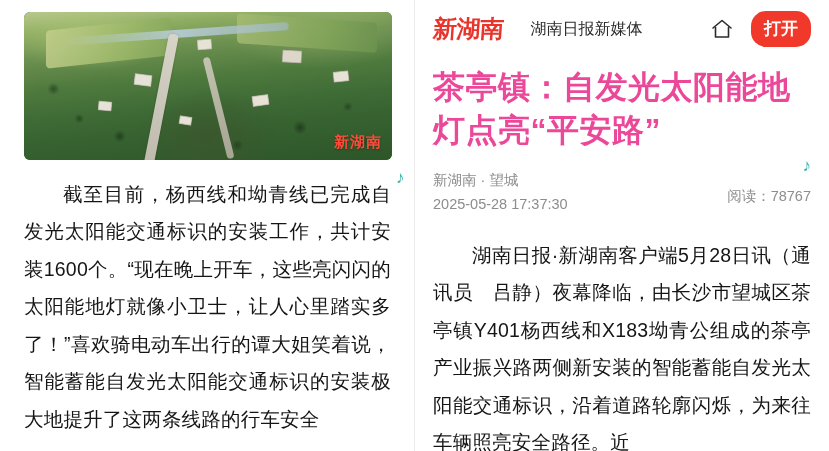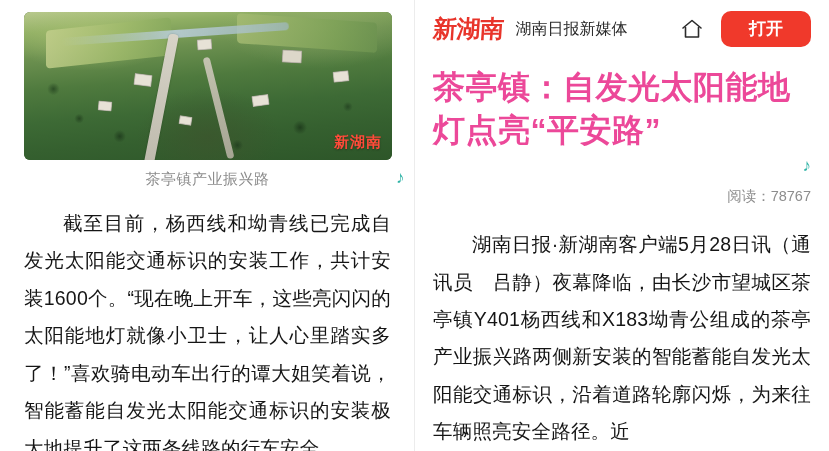--- a/index.html
+++ b/index.html
@@ -195,42 +195,42 @@
   .brand-logo {
     font-size: 24px;
     font-weight: 700;
     color: #e8342a;
     font-family: "DejaVu Sans", sans-serif;
     letter-spacing: -0.5px;
     white-space: nowrap;
     transform: skewX(-4deg);
   }
   .brand-sub {
-    margin-left: 12px;
+    margin-left: 27px;
     font-size: 16px;
     color: #2b2b2b;
     white-space: nowrap;
   }
   .top-spacer { flex: 1; }
   .home-icon {
     width: 30px;
     height: 30px;
     margin-right: 14px;
     display: flex;
     align-items: center;
     justify-content: center;
   }
   .open-btn {
     background: #f0392b;
     color: #ffffff;
     font-size: 17px;
     font-weight: 700;
     border: none;
-    border-radius: 10px;
-    padding: 8px 28px;
+    border-radius: 15px;
+    padding: 8px 13px;
     cursor: pointer;
     line-height: 1.2;
     font-family: "Liberation Sans", sans-serif;
   }
   .article-title {
     margin: 8px 18px 0 18px;
     font-size: 32px;
     line-height: 1.33;
     font-weight: 700;
     color: #ec4899;
@@ -289,21 +289,20 @@
         <div class="hero-house h2"></div>
         <div class="hero-house h3"></div>
         <div class="hero-house h4"></div>
         <div class="hero-house h5"></div>
         <div class="hero-house h6"></div>
         <div class="hero-house h7"></div>
       </div>
       <div class="hero-watermark">新湖南</div>
     </div>
 
-    <div class="hero-caption">茶亭镇产业振兴路</div>
 
     <div class="music-note-left">♪</div>
 
     <div class="left-body">截至目前，杨西线和坳青线已完成自发光太阳能交通标识的安装工作，共计安装1600个。“现在晚上开车，这些亮闪闪的太阳能地灯就像小卫士，让人心里踏实多了！”喜欢骑电动车出行的谭大姐笑着说，智能蓄能自发光太阳能交通标识的安装极大地提升了这两条线路的行车安全</div>
   </div>
 
   <div class="col-divider"></div>
 
   <div class="right-col">
 
@@ -316,20 +315,24 @@
           <path d="M4 12 L13 4.5 L22 12" fill="none" stroke="#2b2b2b" stroke-width="1.6" stroke-linecap="round" stroke-linejoin="round"></path>
           <path d="M6.5 11.5 L6.5 21 L19.5 21 L19.5 11.5" fill="none" stroke="#2b2b2b" stroke-width="1.6" stroke-linecap="round" stroke-linejoin="round"></path>
         </svg>
       </div>
       <button class="open-btn">打开</button>
     </div>
 
     <div class="article-title">茶亭镇：自发光太阳能地灯点亮“平安路”</div>
 
     <div class="meta-row">
+      <div class="meta-left">
+        <div>新湖南 · 望城</div>
+        <div>2025-05-28 17:37:30</div>
+      </div>
       <div class="meta-right">阅读：78767</div>
     </div>
 
     <div class="music-note-right">♪</div>
 
     <div class="right-body">湖南日报·新湖南客户端5月28日讯（通讯员　吕静）夜幕降临，由长沙市望城区茶亭镇Y401杨西线和X183坳青公组成的茶亭产业振兴路两侧新安装的智能蓄能自发光太阳能交通标识，沿着道路轮廓闪烁，为来往车辆照亮安全路径。近</div>
   </div>
 
 </div>
 

